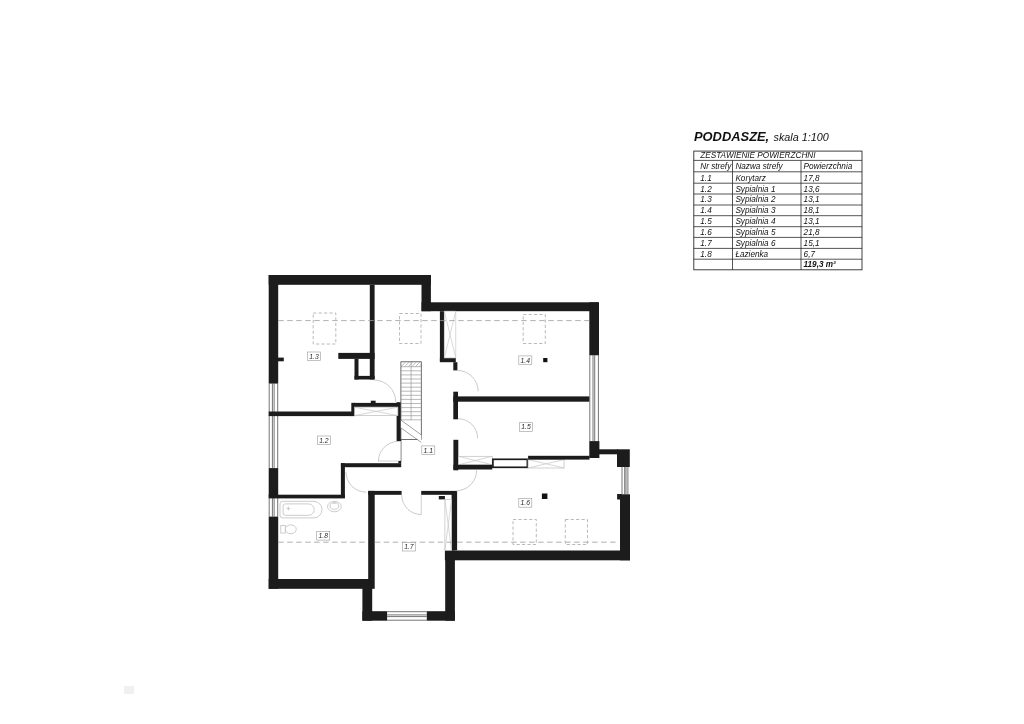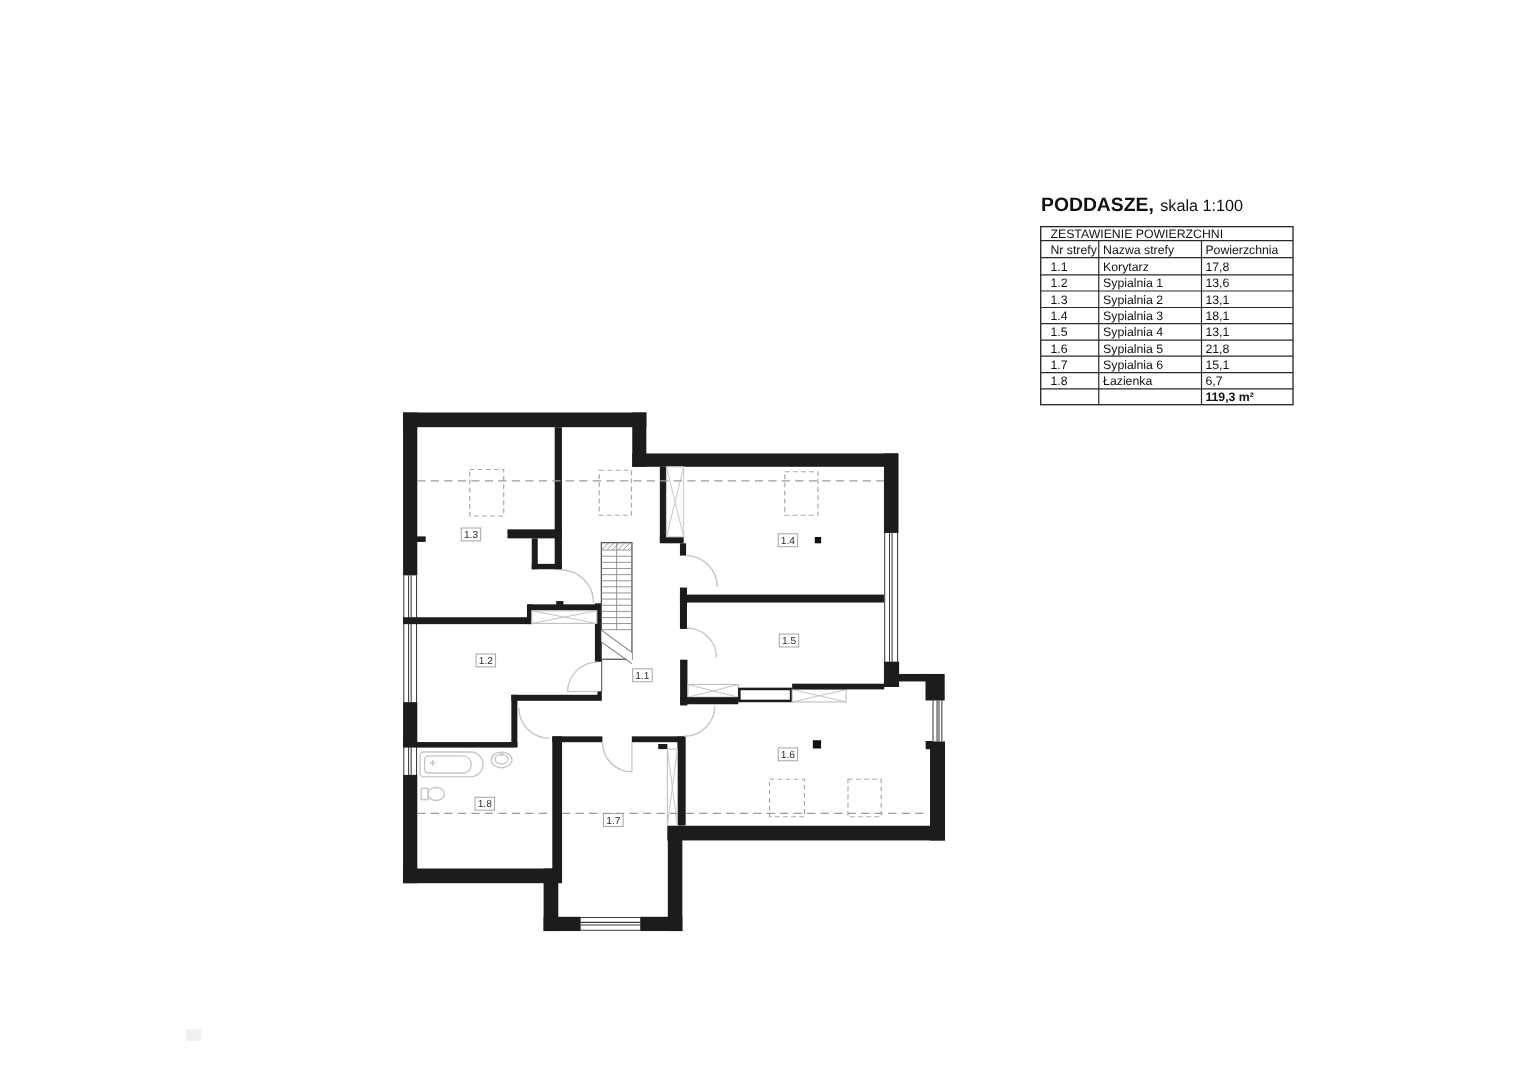--- a/index.html
+++ b/index.html
@@ -1,17 +1,17 @@
 <!DOCTYPE html>
 <html><head>
 <meta charset="utf-8">
 <style>
   html,body{margin:0;padding:0;background:#ffffff;}
   #page{position:relative;width:1024px;height:724px;background:#ffffff;overflow:hidden;
-        font-family:"Liberation Sans",sans-serif;-webkit-font-smoothing:antialiased;}
+        font-family:"Liberation Sans",sans-serif;font-style:italic;-webkit-font-smoothing:antialiased;}
   svg{position:absolute;left:0;top:0;}
 </style>
 </head>
 <body>
 <div id="page">
 <svg width="1024" height="724" viewBox="0 0 1024 724">
 <defs>
 </defs>
 
 <g id="plan">

